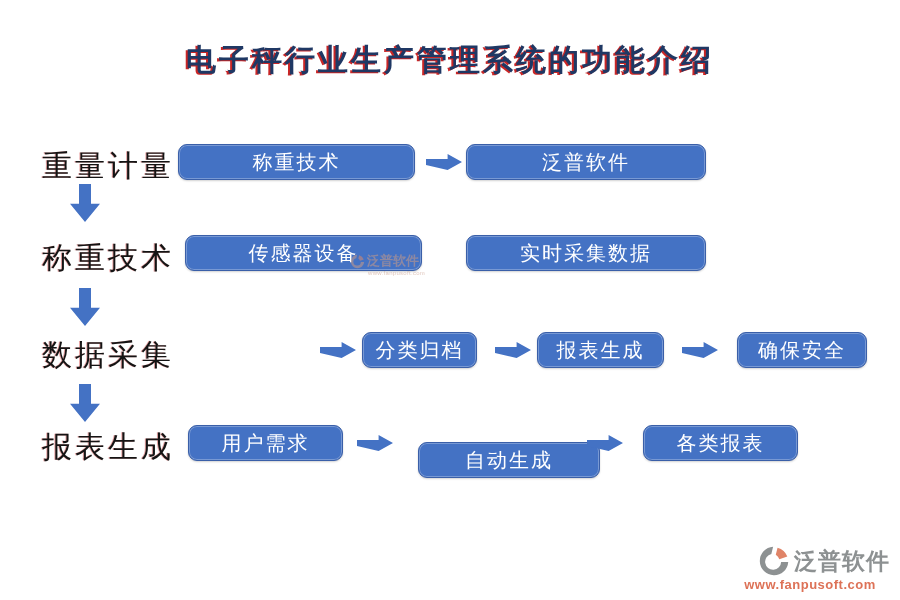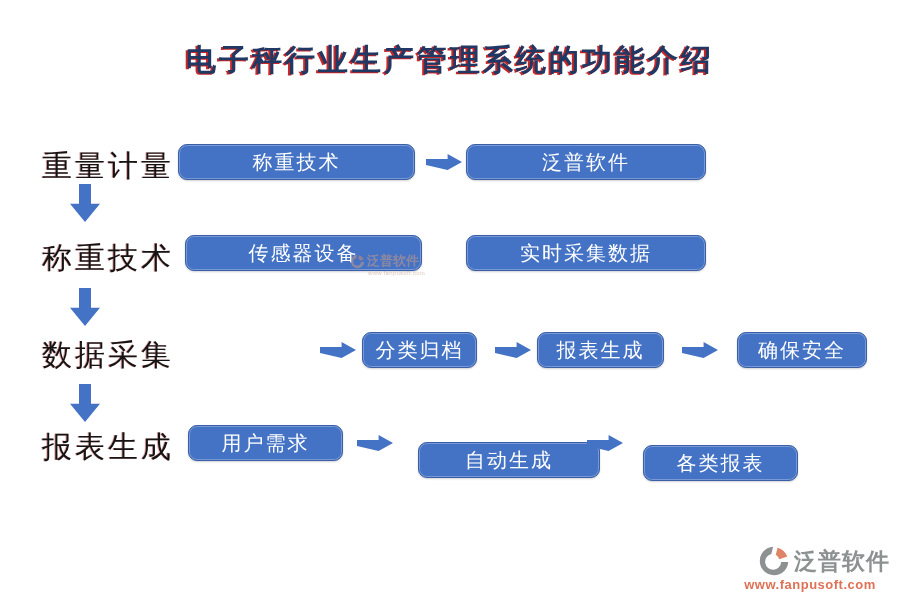--- a/index.html
+++ b/index.html
@@ -87,21 +87,21 @@
   <div class="flow-box" style="top:332px;left:362px;width:115px">分类归档</div>
   <div class="right-arrow" style="top:342px;left:495px"></div>
   <div class="flow-box" style="top:332px;left:537px;width:127px">报表生成</div>
   <div class="right-arrow" style="top:342px;left:682px"></div>
   <div class="flow-box" style="top:425px;left:188px;width:155px">用户需求</div>
 
   <div class="flow-box" style="top:332px;left:737px;width:130px">确保安全</div>
   <div class="right-arrow" style="top:435px;left:357px"></div>
   <div class="flow-box" style="top:442px;left:418px;width:182px">自动生成</div>
   <div class="right-arrow" style="top:435px;left:587px"></div>
-  <div class="flow-box" style="top:445px;left:643px;width:155px">各类报表</div>
+  <div class="flow-box" style="top:425px;left:643px;width:155px">各类报表</div>
 
   <div class="watermark-inline">
     <div class="wm-inline-row">
       <svg class="wm-logo-small" viewBox="0 0 36 36">
         <path d="M17 2 A16 16 0 1 0 34 19 L26 19 A9 9 0 1 1 15 10 Z" fill="#c99a87"></path>
         <path d="M22 3 A16 16 0 0 1 33 13 L24 16 A9 9 0 0 0 20 11 Z" fill="#d98a6e"></path>
       </svg>
       <span class="wm-inline-brand">泛普软件</span>
     </div>
     <div class="wm-inline-url">www.fanpusoft.com</div>

